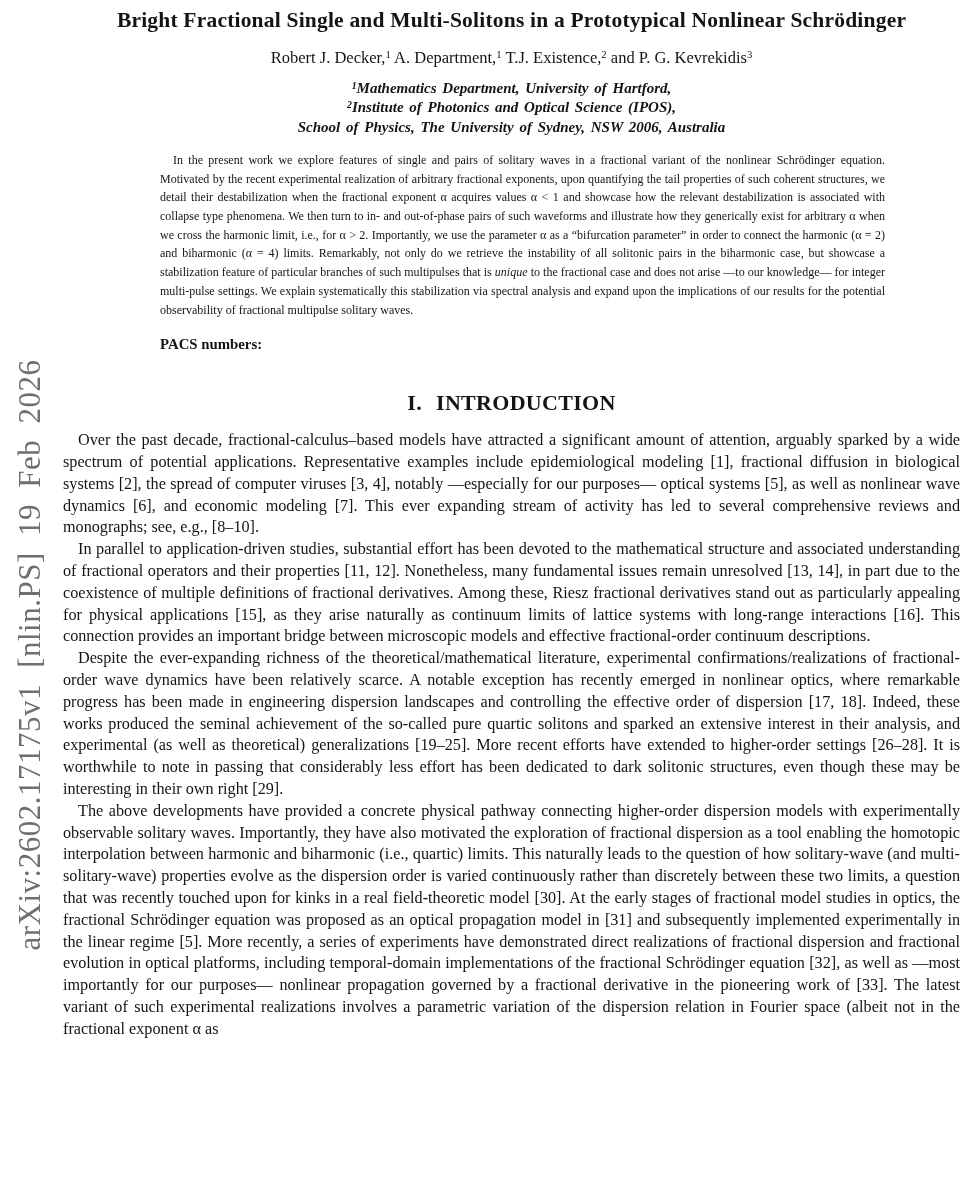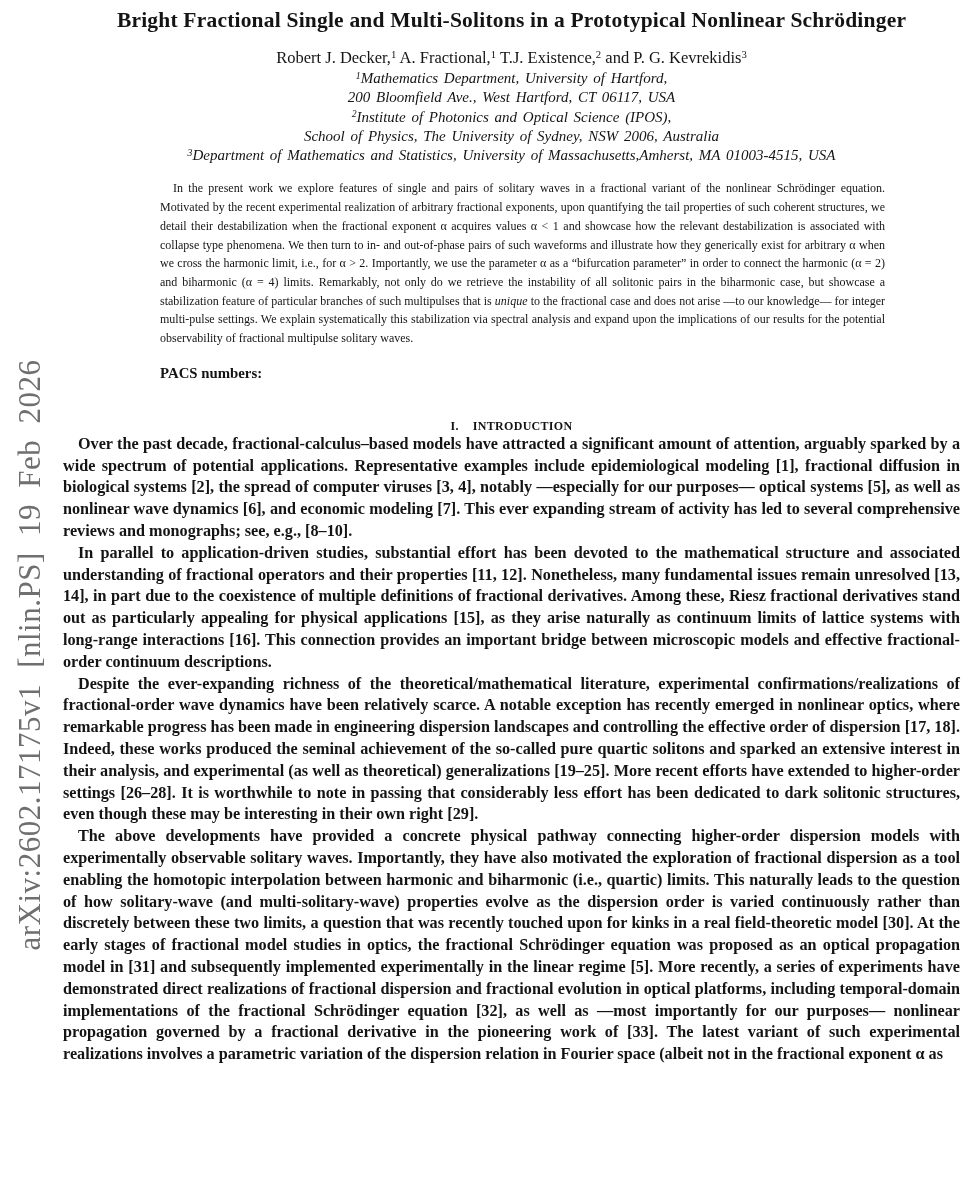--- a/index.html
+++ b/index.html
@@ -48,84 +48,83 @@
     text-align: center;
   }
   sup {
     font-size: 0.65em;
     line-height: 0;
     position: relative;
     top: -0.45em;
     vertical-align: baseline;
   }
   .affiliations {
-    margin-top: 1px;
+    margin-top: 11px;
     font-size: 15px;
     line-height: 19.3px;
     font-style: italic;
     text-align: center;
     word-spacing: 2px;
+    font-weight: bold;
   }
   .abstract {
     margin: 14px 0 0 97px;
     width: 725px;
     font-size: 12px;
     line-height: 18.7px;
     text-align: justify;
     text-indent: 13px;
   }
   .pacs {
     margin: 17px 0 0 97px;
     font-size: 14.8px;
     font-weight: bold;
   }
   .section-heading {
     margin: 37px 0 0 0;
-    font-size: 12px;
+    font-size: 22px;
     font-weight: bold;
     text-align: center;
     letter-spacing: 0.3px;
   }
   .section-heading .secnum {
     margin-right: 14px;
   }
   .body-par {
     margin: 0;
     font-size: 16.2px;
     line-height: 21.8px;
     text-align: justify;
     text-indent: 15px;
   }
   .body-block {
-    font-weight: bold;
+    margin-top: 14px;
   }
 </style>
 </head>
 <body>
 
 <div class="page">
 
   <div class="watermark">arXiv:2602.17175v1 [nlin.PS] 19 Feb 2026</div>
 
   <div class="content">
 
     <h1 class="title">
       <span>Bright Fractional Single and Multi-Solitons in a Prototypical Nonlinear Schrödinger</span><br>
     </h1>
 
     <div class="authors">
-      <span>Robert J. Decker,</span><sup>1</sup><span> A. Fractional,</span><sup>1</sup><span> T.J. Existence,</span><sup>2</sup><span> and P. G. Kevrekidis</span><sup>3</sup>
+      <span>Robert J. Decker,</span><sup>1</sup><span> A. Department,</span><sup>1</sup><span> T.J. Existence,</span><sup>2</sup><span> and P. G. Kevrekidis</span><sup>3</sup>
     </div>
 
     <div class="affiliations">
       <div class="affil-line"><sup>1</sup><span>Mathematics Department, University of Hartford,</span></div>
-      <div class="affil-line"><sup></sup><span>200 Bloomfield Ave., West Hartford, CT 06117, USA</span></div>
       <div class="affil-line"><sup>2</sup><span>Institute of Photonics and Optical Science (IPOS),</span></div>
       <div class="affil-line"><sup></sup><span>School of Physics, The University of Sydney, NSW 2006, Australia</span></div>
-      <div class="affil-line"><sup>3</sup><span>Department of Mathematics and Statistics, University of Massachusetts,Amherst, MA 01003-4515, USA</span></div>
     </div>
 
     <div class="abstract">
       <span>In the present work we explore features of single and pairs of solitary waves in a fractional variant of the nonlinear Schrödinger equation. Motivated by the recent experimental realization of arbitrary fractional exponents, upon quantifying the tail properties of such coherent structures, we detail their destabilization when the fractional exponent α acquires values α &lt; 1 and showcase how the relevant destabilization is associated with collapse type phenomena. We then turn to in- and out-of-phase pairs of such waveforms and illustrate how they generically exist for arbitrary α when we cross the harmonic limit, i.e., for α &gt; 2. Importantly, we use the parameter α as a “bifurcation parameter” in order to connect the harmonic (α = 2) and biharmonic (α = 4) limits. Remarkably, not only do we retrieve the instability of all solitonic pairs in the biharmonic case, but showcase a stabilization feature of particular branches of such multipulses that is </span><i>unique</i><span> to the fractional case and does not arise —to our knowledge— for integer multi-pulse settings. We explain systematically this stabilization via spectral analysis and expand upon the implications of our results for the potential observability of fractional multipulse solitary waves.</span>
     </div>
 
     <div class="pacs">PACS numbers:</div>
 
     <h2 class="section-heading">
       <span class="secnum">I.</span><span>INTRODUCTION</span>

